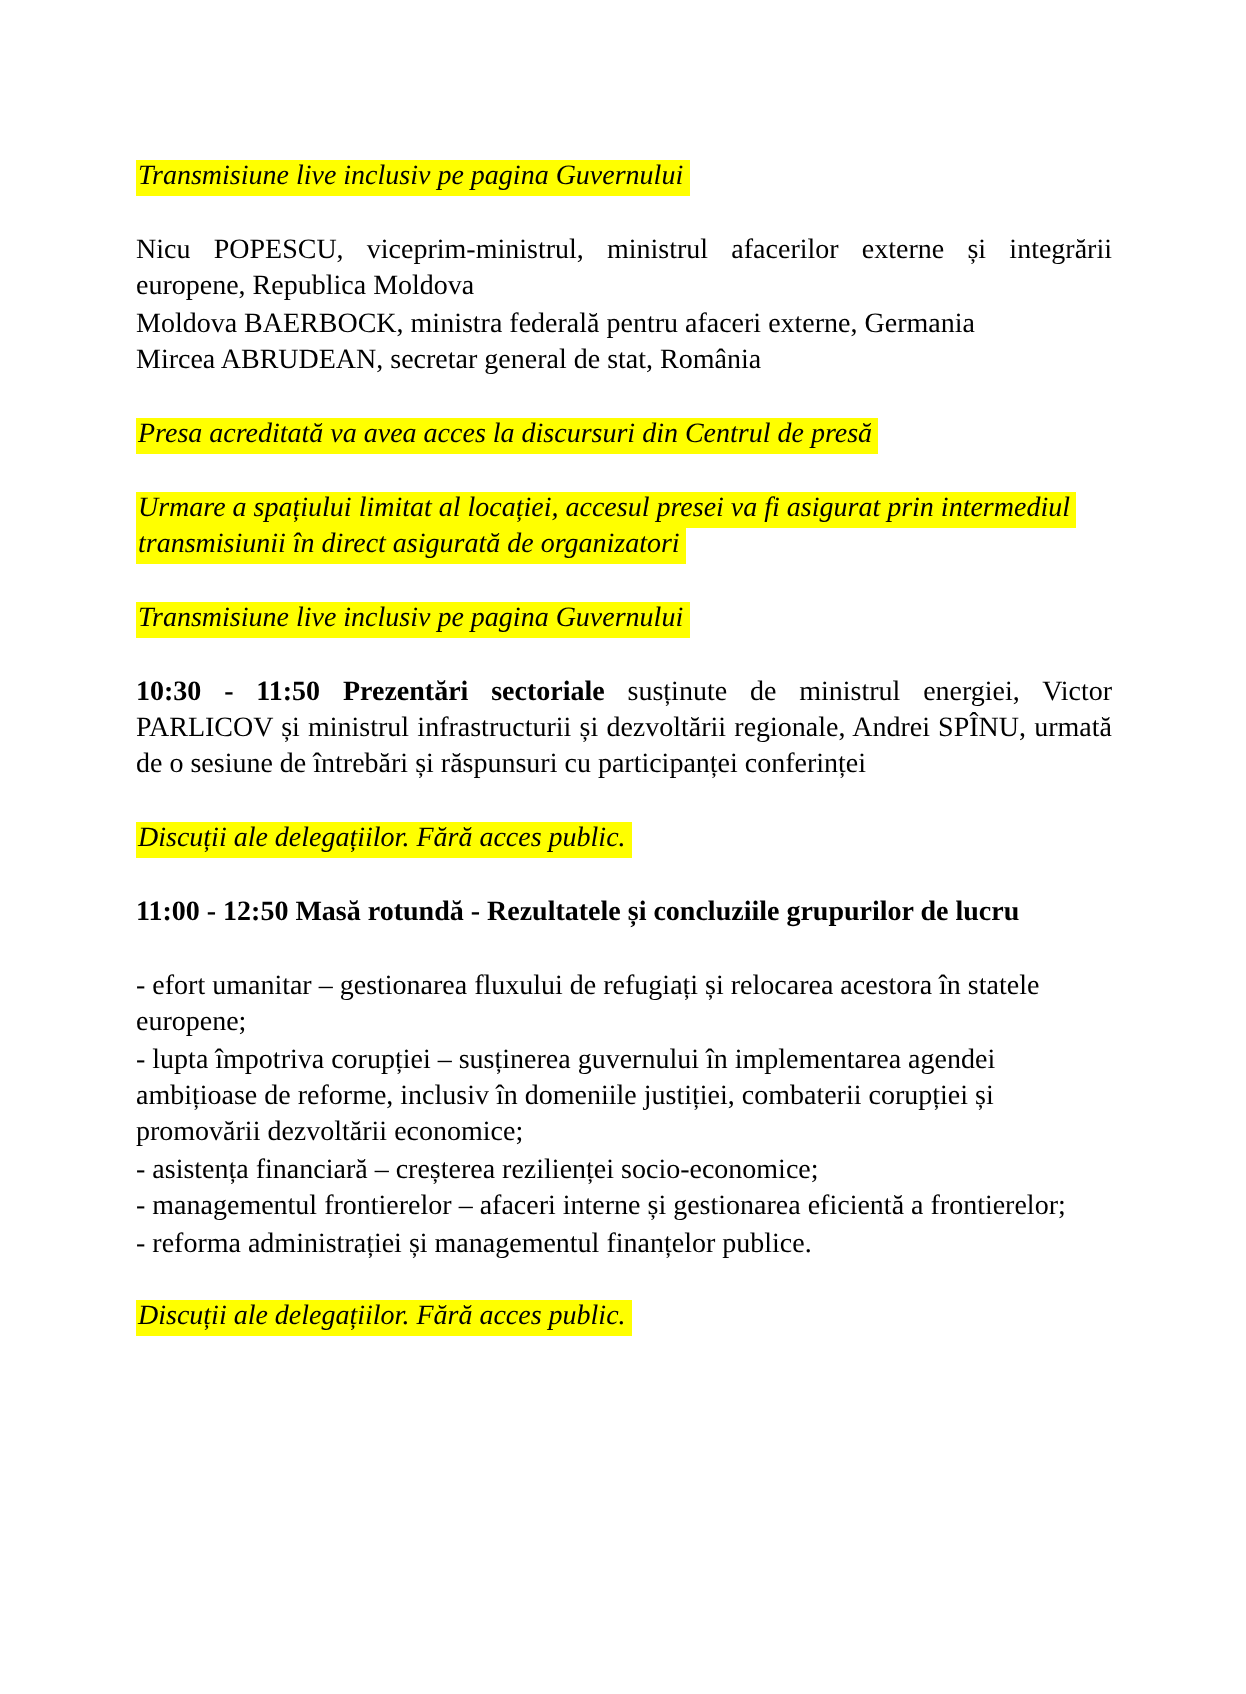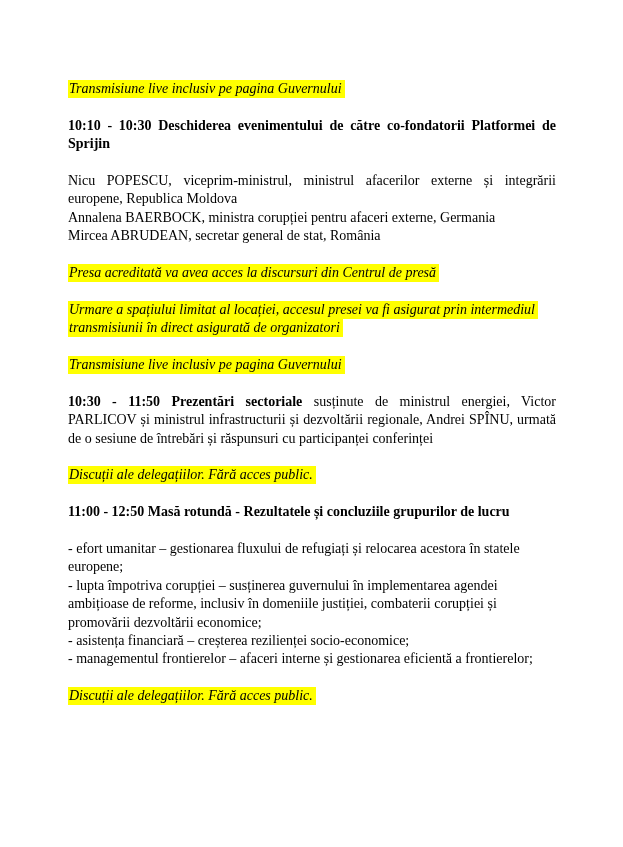--- a/index.html
+++ b/index.html
@@ -31,42 +31,42 @@
   }
   .lines p { margin: 0; }
 </style>
 </head>
 <body>
 
 <div class="page">
 
   <p class="para"><span class="hl">Transmisiune live inclusiv pe pagina Guvernului</span></p>
 
-  <p class="para just bold">10:10 - 10:30 Deschiderea evenimentului de către co-fondatorii Platformei de Sprijin</p>
 
   <div class="para lines">
     <p class="just">Nicu POPESCU, viceprim-ministrul, ministrul afacerilor externe și integrării europene, Republica Moldova</p>
-    <p class="just">Annalena BAERBOCK, ministra corupției pentru afaceri externe, Germania</p>
+    <p class="just">Moldova BAERBOCK, ministra federală pentru afaceri externe, Germania</p>
     <p class="just">Mircea ABRUDEAN, secretar general de stat, România</p>
   </div>
 
   <p class="para"><span class="hl">Presa acreditată va avea acces la discursuri din Centrul de presă</span></p>
 
   <p class="para"><span class="hl">Urmare a spațiului limitat al locației, accesul presei va fi asigurat prin intermediul transmisiunii în direct asigurată de organizatori</span></p>
 
   <p class="para"><span class="hl">Transmisiune live inclusiv pe pagina Guvernului</span></p>
 
   <p class="para just"><span class="bold">10:30 - 11:50 Prezentări sectoriale</span><span> susținute de ministrul energiei, Victor PARLICOV și ministrul infrastructurii și dezvoltării regionale, Andrei SPÎNU, urmată de o sesiune de întrebări și răspunsuri cu participanței conferinței</span></p>
 
   <p class="para"><span class="hl">Discuții ale delegațiilor. Fără acces public.</span></p>
 
   <p class="para bold">11:00 - 12:50 Masă rotundă - Rezultatele și concluziile grupurilor de lucru</p>
 
   <div class="para lines">
     <p>- efort umanitar – gestionarea fluxului de refugiați și relocarea acestora în statele europene;</p>
     <p>- lupta împotriva corupției – susținerea guvernului în implementarea agendei ambițioase de reforme, inclusiv în domeniile justiției, combaterii corupției și promovării dezvoltării economice;</p>
     <p>- asistența financiară – creșterea rezilienței socio-economice;</p>
     <p>- managementul frontierelor – afaceri interne și gestionarea eficientă a frontierelor;</p>
+    <p>- reforma administrației și managementul finanțelor publice.</p>
   </div>
 
   <p class="para"><span class="hl">Discuții ale delegațiilor. Fără acces public.</span></p>
 
 </div>
 
 </body></html>

